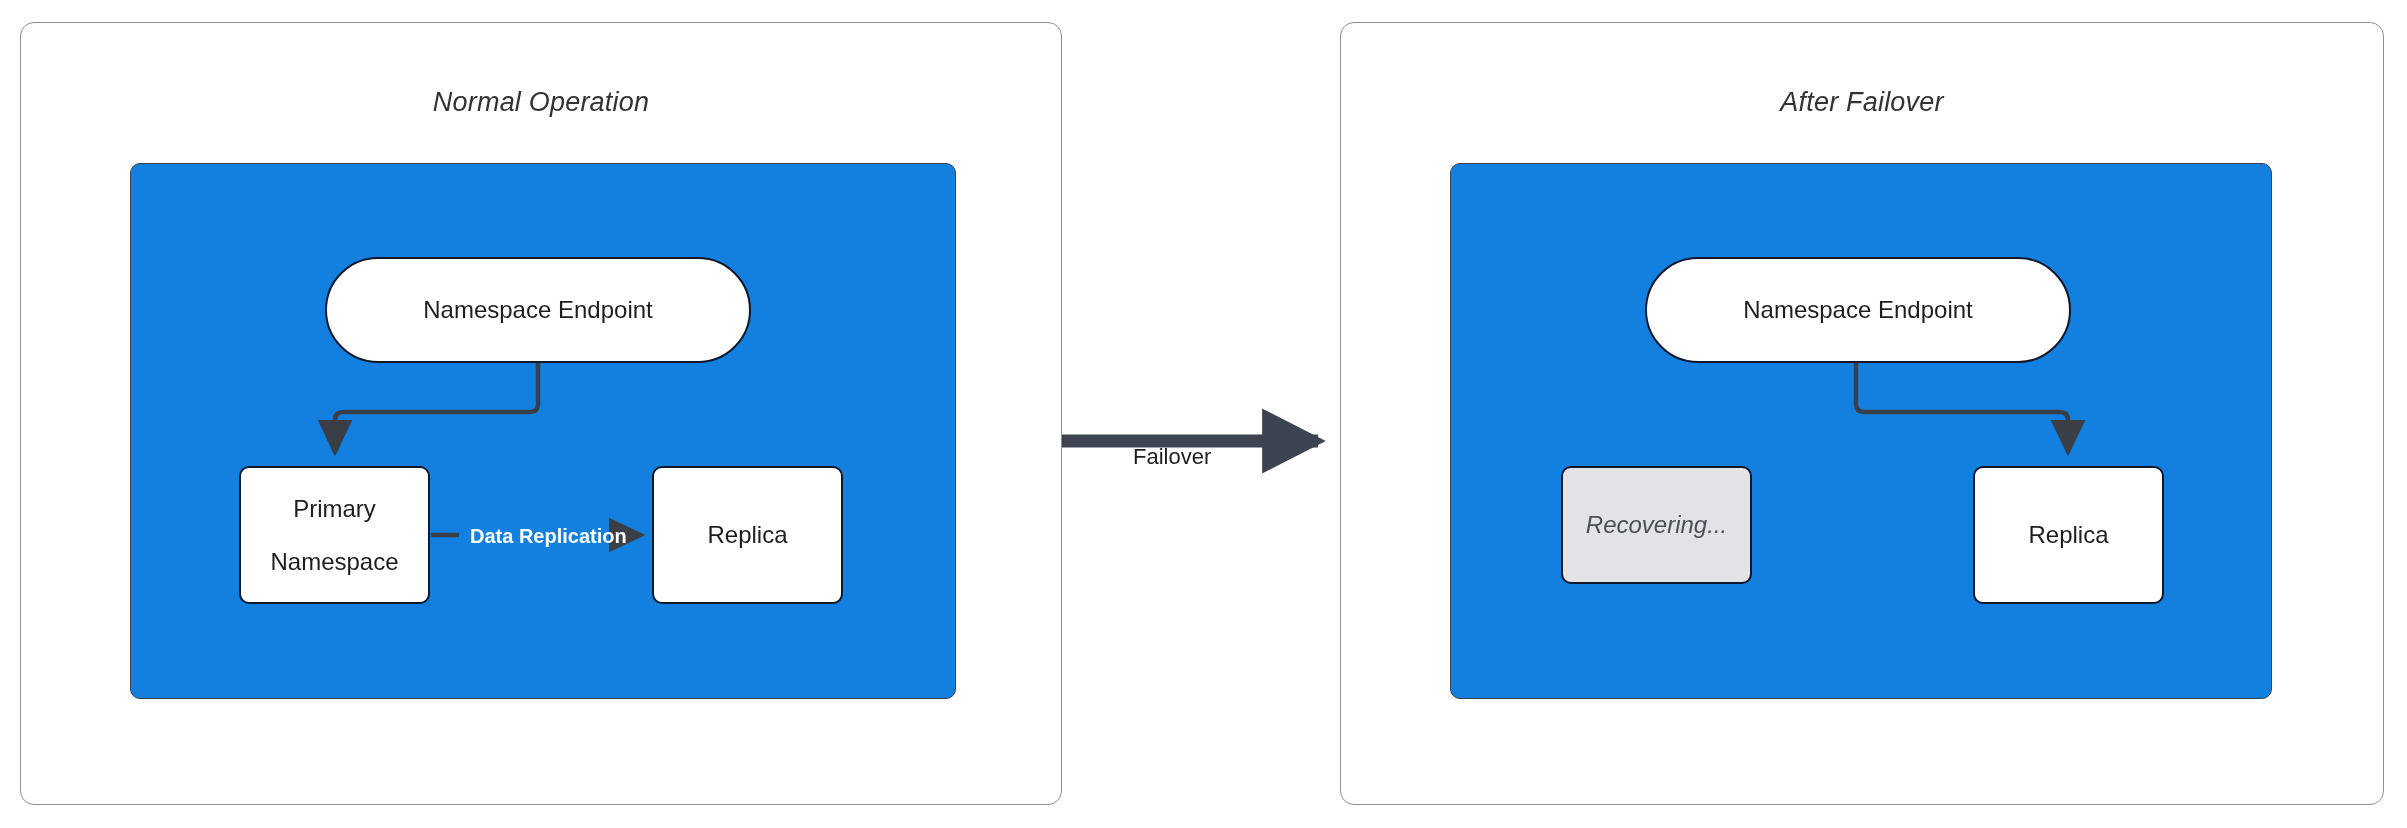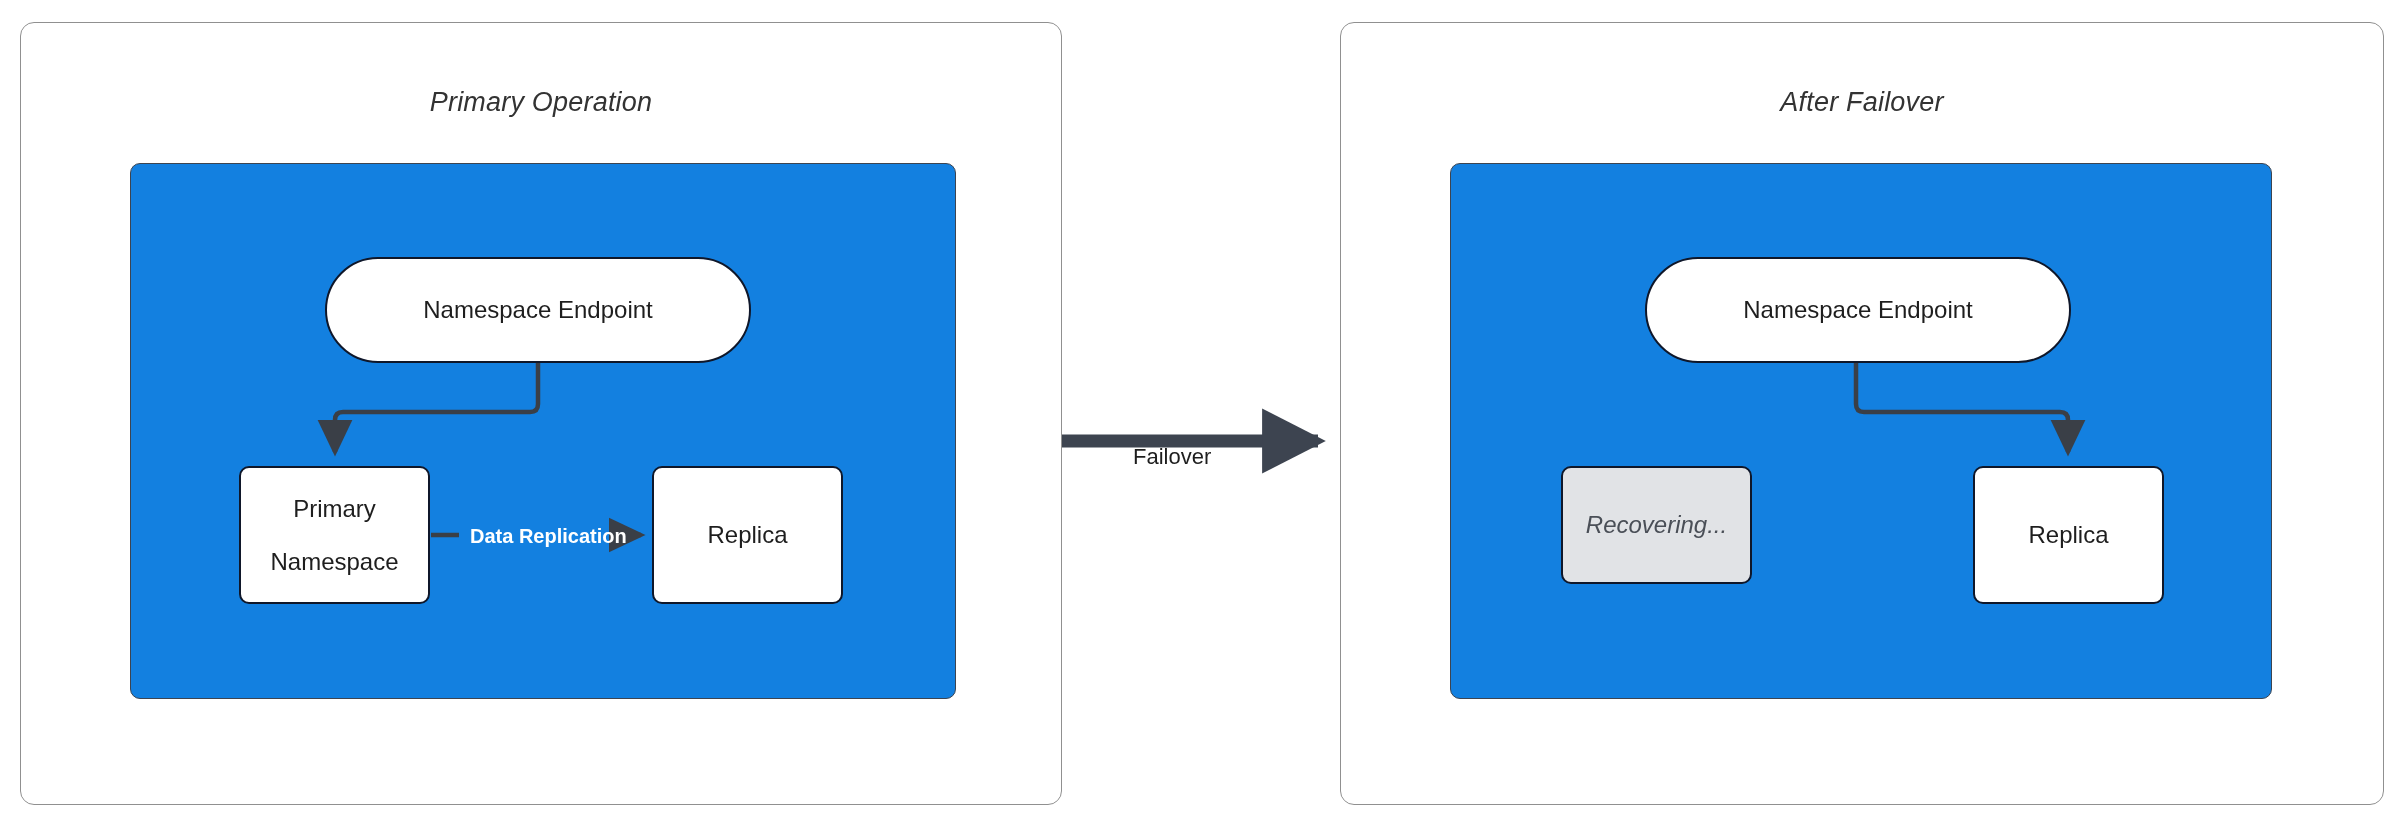--- a/index.html
+++ b/index.html
@@ -105,21 +105,21 @@
     z-index: 5;
     margin-top: 37px;
   }
 </style>
 </head>
 <body>
 
 <div id="canvas">
 
   <div class="panel" style="left:20px; top:22px; width:1042px; height:783px;">
-    <div class="panel-title">Primary Operation</div>
+    <div class="panel-title">Normal Operation</div>
   </div>
 
   <div class="blue-box" style="left:130px; top:163px; width:826px; height:536px;"></div>
 
   <div class="node pill" style="left:325px; top:257px; width:426px; height:106px;">
     <span>Namespace Endpoint</span>
   </div>
 
   <div class="node rect" style="left:239px; top:466px; width:191px; height:138px; flex-direction:column;gap:24px;">
     <span>Primary</span>

